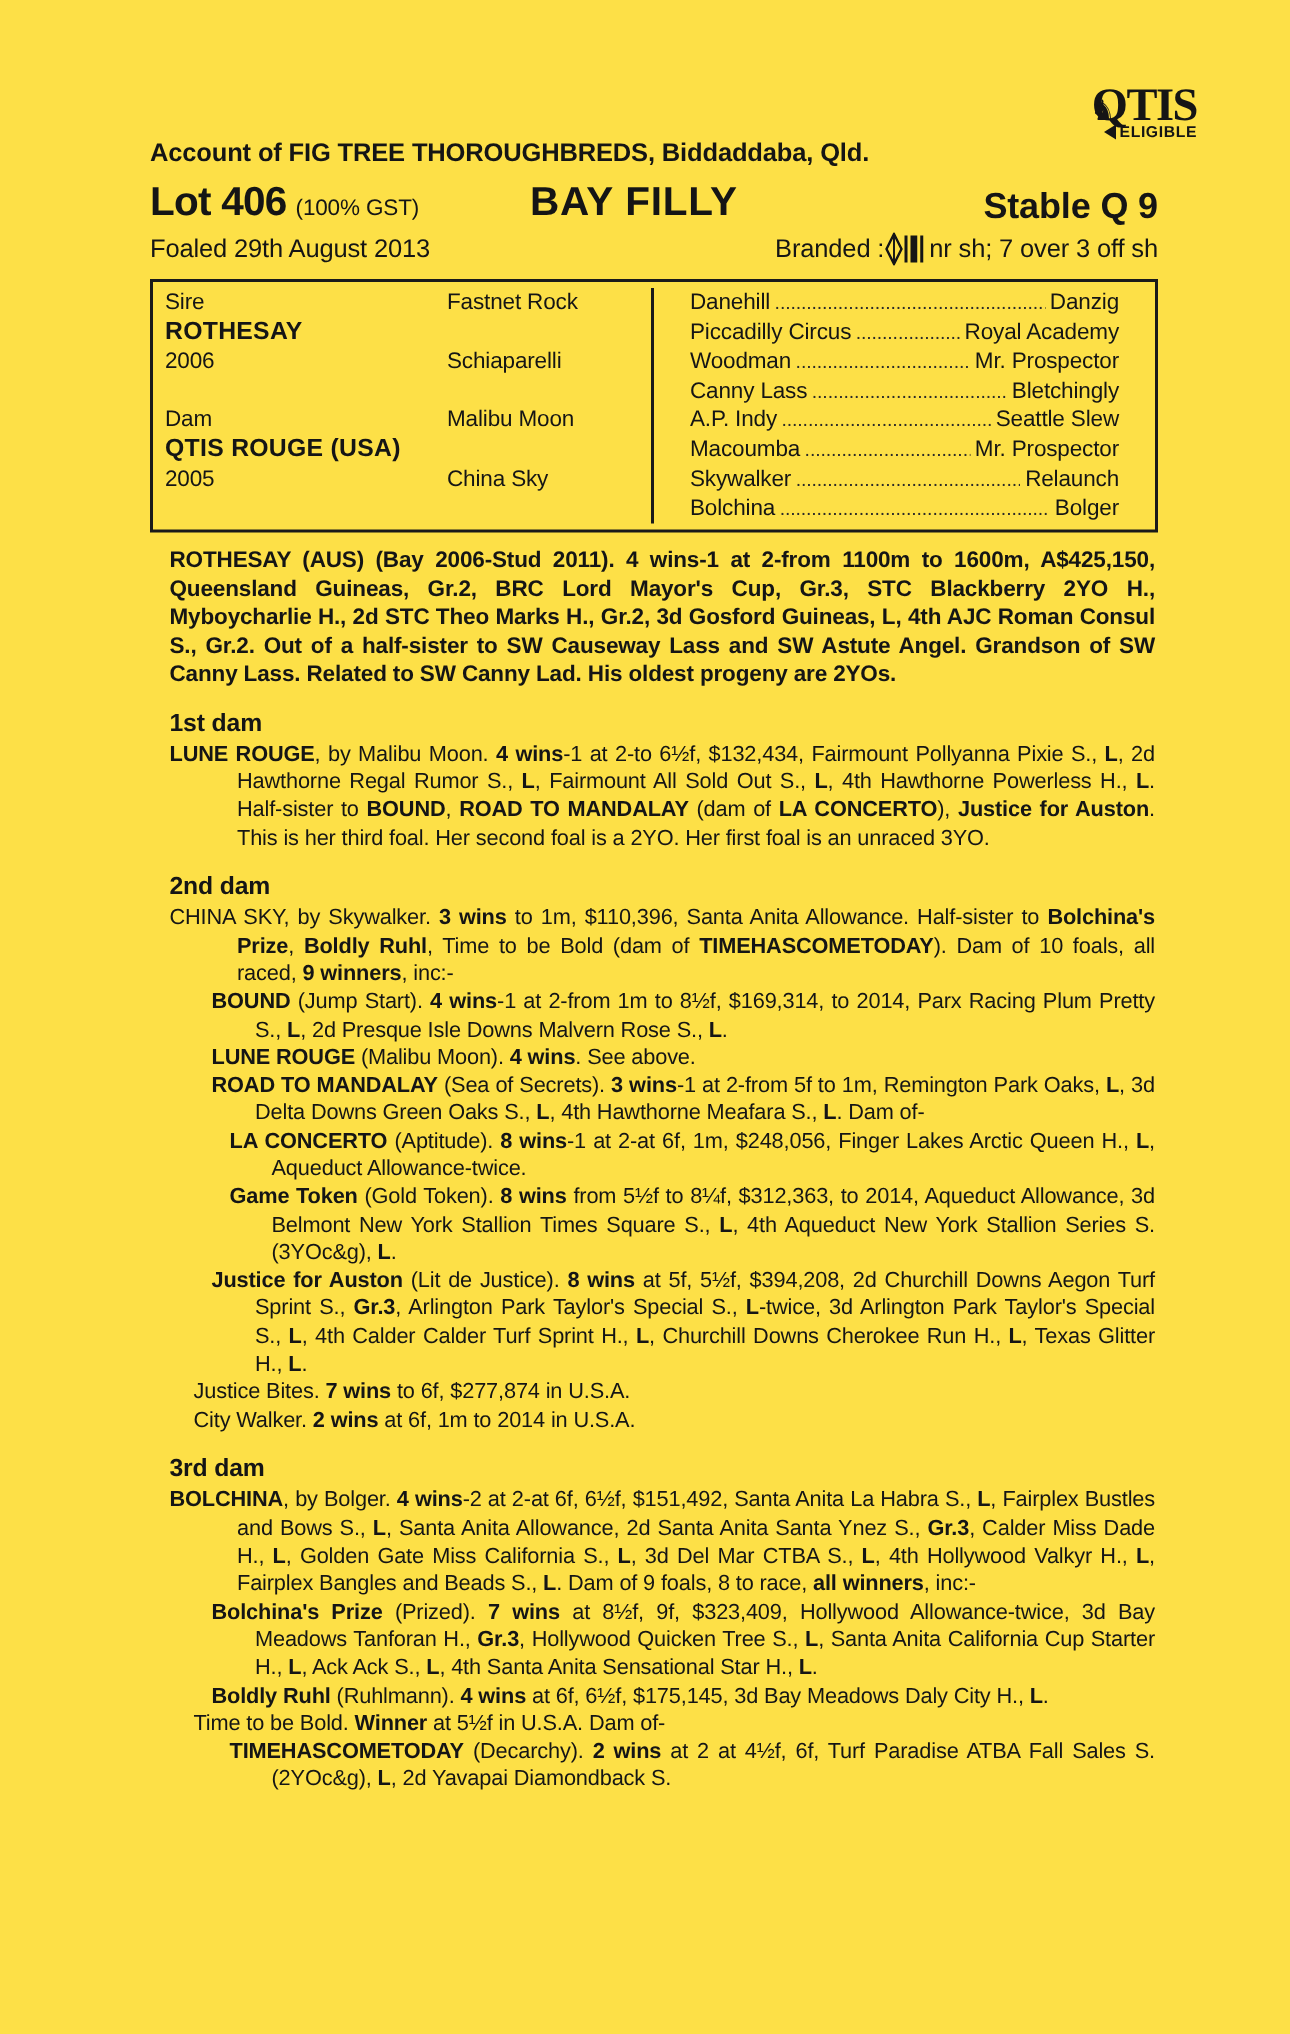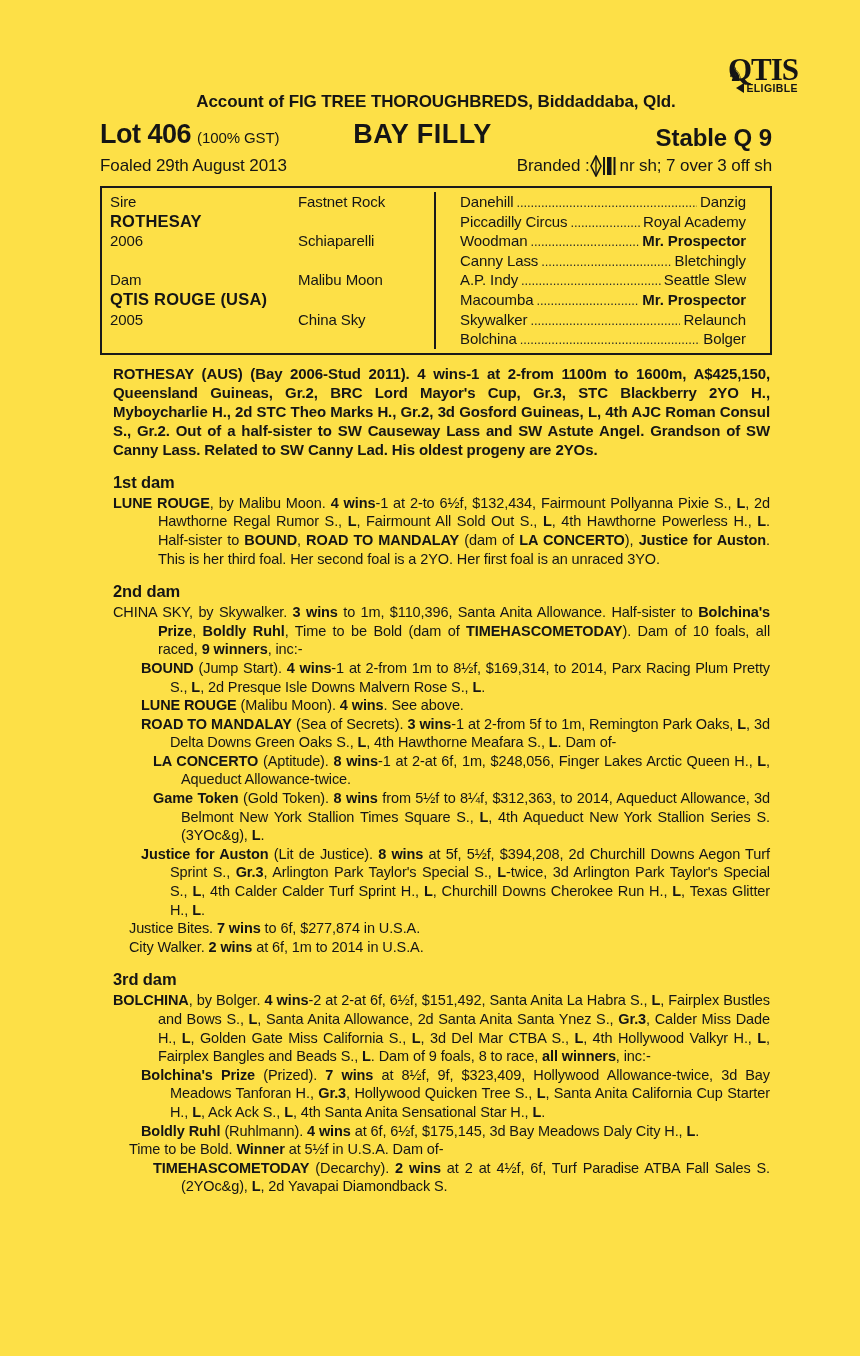--- a/index.html
+++ b/index.html
@@ -8,40 +8,40 @@
   
   .qtis{position:absolute;top:54px;right:62px;text-align:right;line-height:1;}
   .qtis-row{position:relative;display:inline-block;}
   .qtis-word{font-family:"Liberation Serif",serif;font-weight:700;font-size:31px;letter-spacing:-1px;}
   .qtis-horse{position:absolute;left:-1px;bottom:1px;font-size:19px;font-family:"DejaVu Sans",sans-serif;}
   .qtis-sub{display:flex;align-items:center;justify-content:flex-end;gap:2px;margin-top:-2px;}
   .qtis-tri{width:0;height:0;border-top:5px solid transparent;border-bottom:5px solid transparent;border-right:8px solid #151515;}
   .qtis-sub span{font-weight:700;font-size:10.5px;letter-spacing:0.4px;}
   
   .header{margin-left:100px;width:672px;padding-top:92px;}
-  .account{font-weight:700;font-size:17px;text-align:center;}
+  .account{font-weight:700;font-size:17px;}
   .lotline{position:relative;margin-top:7px;height:31px;}
   .lot{font-size:27px;font-weight:700;letter-spacing:-0.5px;}
   .gst{font-size:15px;margin-left:6px;}
   .horse-name{position:absolute;left:48%;transform:translateX(-50%);top:0;font-size:27px;font-weight:700;letter-spacing:0.5px;white-space:nowrap;}
   .stable{position:absolute;right:0;top:5px;font-size:24px;font-weight:700;}
   .foalline{display:flex;justify-content:space-between;align-items:center;margin-top:5px;font-size:17px;}
   .branded{display:flex;align-items:center;}
   
   .ped{display:flex;border:2.5px solid #1a1a1a;margin:9px 0 0 100px;width:672px;box-sizing:border-box;padding:4px 0;}
   .ped-c1{width:188px;padding-left:8px;}
   .ped-c2{width:136px;}
   .ped-c3{flex:1;border-left:2.5px solid #1a1a1a;padding:0 24px;min-width:0;}
   .pr{height:19.6px;line-height:19.6px;font-size:15px;white-space:nowrap;}
   .pr.bn{font-weight:700;font-size:16.5px;letter-spacing:0.2px;}
   .gprow{display:flex;align-items:baseline;}
   .gpa,.gpb{white-space:nowrap;}
   .lead{flex:1;overflow:hidden;white-space:nowrap;margin:0 3px;font-size:13px;color:#2a2a2a;}
   .lead::after{content:".........................................................................................";}
-  .gpb.b{font-weight:700;}
+  .gpb.b{font-weight:400;}
   
   .cat-body{margin-left:113px;width:657px;}
   .note{font-weight:700;font-size:15px;line-height:19px;text-align:justify;margin-top:9px;}
   .h{font-weight:700;font-size:16.5px;margin:14px 0 2px;}
   .p{margin:0;text-align:justify;font-size:14.5px;line-height:18.6px;}
   .p .b,.note .b{font-weight:700;}
   .p0{padding-left:45px;text-indent:-45px;}
   .p1{padding-left:57px;text-indent:-29px;}
   .p1p{padding-left:45px;text-indent:-29px;}
   .p2{padding-left:68px;text-indent:-28px;}

